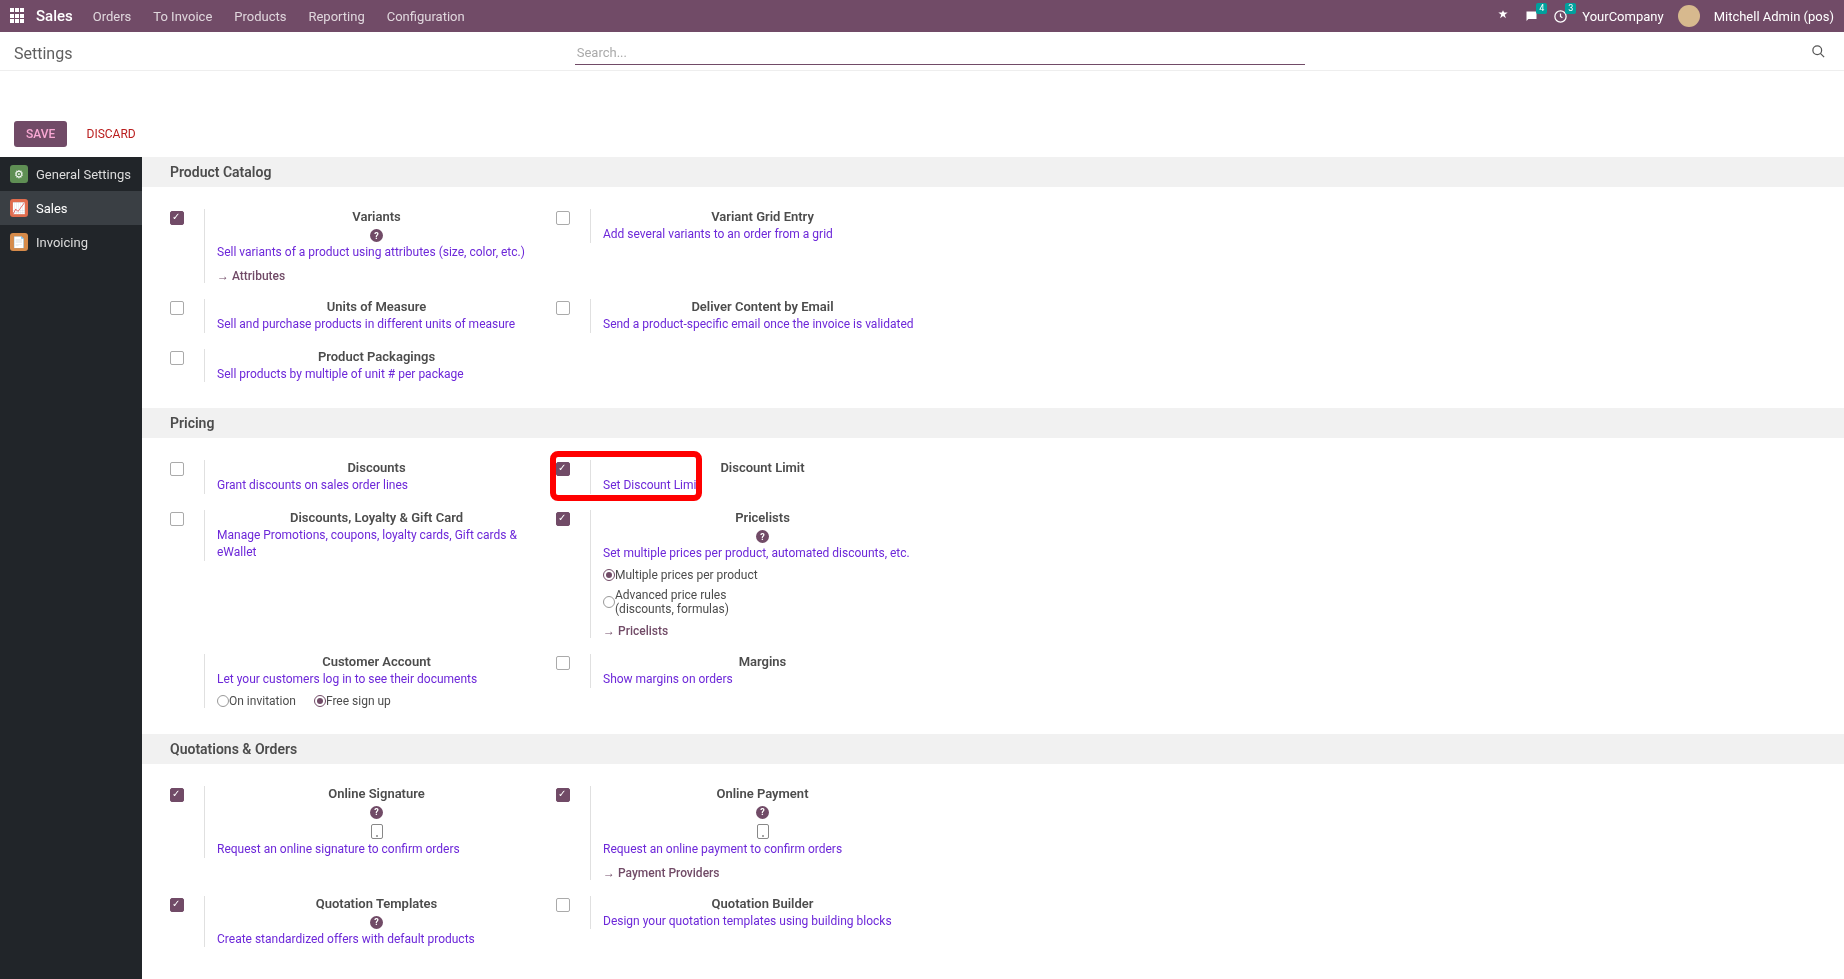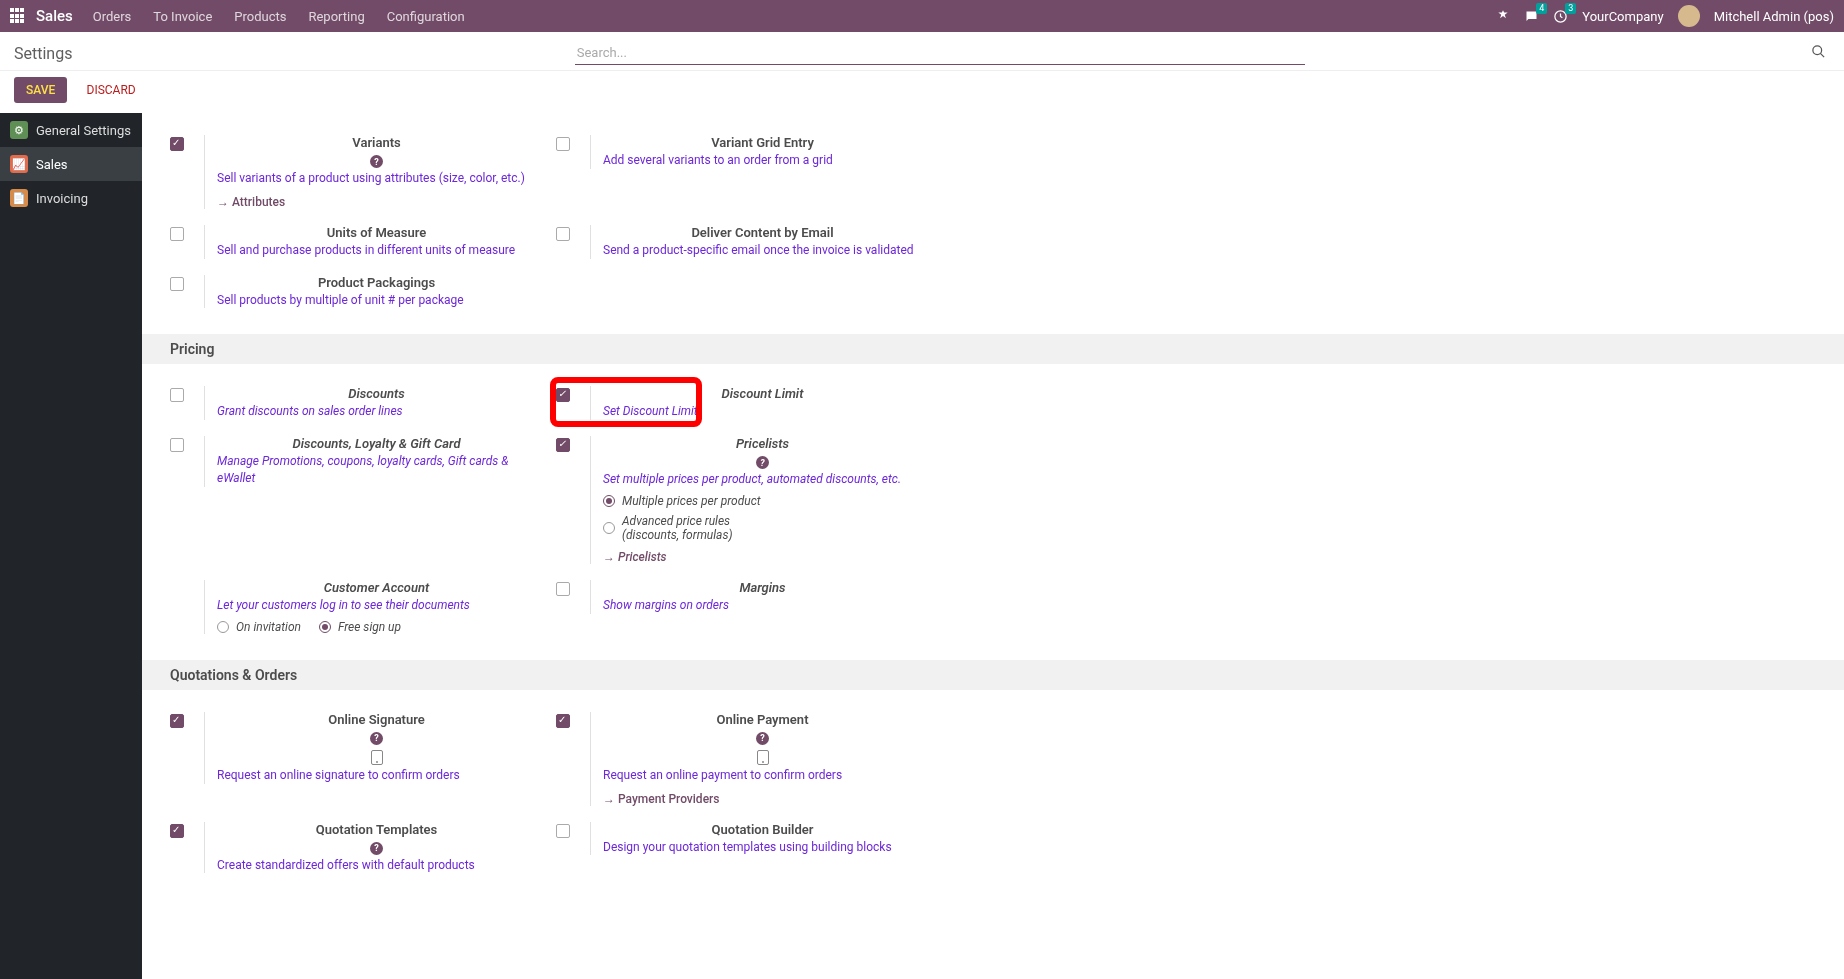--- a/index.html
+++ b/index.html
@@ -14,42 +14,42 @@
 .nav-right .iconbtn { position:relative; cursor:pointer; display:inline-flex; align-items:center; }
 .nav-right .badge { position:absolute; top:-6px; right:-8px; background:#00A09D; color:#fff; font-size:9px; padding:1px 3px; border-radius:2px; line-height:1; }
 .avatar { width:22px; height:22px; border-radius:50%; background:#d7b98e; display:inline-block; }
 .sub-header { display:flex; align-items:center; padding:8px 14px 4px; border-bottom:1px solid #eee; }
 .page-title { font-size:16px; color:#5f5f5f; flex:0 0 auto; }
 .search-wrap { flex:1; display:flex; justify-content:center; }
 .search-input { width:730px; border:none; border-bottom:1px solid #714B67; padding:4px 2px; font-size:13px; outline:none; color:#14532d; }
 .search-input::placeholder { color:#aaa; }
 .search-ico { color:#6b6b6b; cursor:pointer; padding:4px; }
 .action-bar { padding:6px 14px 10px; }
-.btn-save { background:#714B67; color:#fde047; border:none; padding:6px 12px; font-size:12px; cursor:pointer; border-radius:3px; font-weight:500; }
+.btn-save { background:#714B67; color:#f9a8d4; border:none; padding:6px 12px; font-size:12px; cursor:pointer; border-radius:3px; font-weight:500;margin-top:44px; }
 .btn-discard { background:transparent; color:#b91c1c; border:none; padding:6px 12px; font-size:12px; cursor:pointer; margin-left:4px; }
 .main { display:flex; height:calc(100vh - 95px); }
 .sidebar { width:142px; background:#212529; color:#ddd; flex-shrink:0; }
 .sidebar .item { display:flex; align-items:center; padding:8px 10px; cursor:pointer; font-size:13px; gap:8px; }
 .sidebar .item.active { background:#3a3f44; color:#fff; }
 .sidebar .sb-icon { width:18px; height:18px; border-radius:3px; display:inline-flex; align-items:center; justify-content:center; font-size:11px; color:#fff; }
 .content { flex:1; overflow-y:auto; position:relative; background:#fff; }
 .section-head { background:#f1f1f1; padding:7px 28px; font-size:14px; font-weight:600; color:#4c4c4c; }
 .section-body { padding:14px 28px 18px; }
 .row2 { display:flex; gap:0; }
 .col { width:386px; padding-right:20px; }
 .setting { display:flex; padding:8px 0; }
 .chk { width:14px; height:14px; border:1px solid #aaa; border-radius:2px; margin-top:2px; margin-right:20px; flex-shrink:0; position:relative; cursor:pointer; }
 .chk.on { background:#714B67; border-color:#714B67; }
 .chk.on::after { content:"✓"; color:#fff; font-size:10px; position:absolute; top:-1px; left:1px; }
 .setting-body { border-left:1px solid #e0e0e0; padding-left:12px; flex:1; }
 .setting-title { font-size:13px; font-weight:600; color:#4c4c4c; display:flex; align-items:center; gap:5px;flex-direction:column; }
 .setting-desc { font-size:12px; color:#6d28d9; margin-top:2px; line-height:1.4; }
 .help-icon { width:13px; height:13px; border-radius:50%; background:#714B67; color:#fff; display:inline-flex; align-items:center; justify-content:center; font-size:9px; font-weight:bold; cursor:help; }
 .link-arrow { color:#714B67; font-size:12px; margin-top:8px; cursor:pointer; display:inline-flex; align-items:center; gap:3px; font-weight:500; }
-.radio { display:flex; align-items:center; gap:7px; margin-top:6px; }
+.radio { display:flex; align-items:center; gap:0; margin-top:6px; }
 .radio .dot { width:12px; height:12px; border:1px solid #999; border-radius:50%; position:relative; cursor:pointer; }
 .radio .dot.on { border-color:#714B67; }
 .radio .dot.on::after { content:""; width:6px; height:6px; background:#714B67; border-radius:50%; position:absolute; top:2px; left:2px; }
 .radio label { font-size:12px; color:#4c4c4c; }
 .highlight-box { position:absolute; border:6px solid #ff0000; border-radius:8px; pointer-events:none; }
 .mob-icon { width:12px; height:15px; border:1px solid #888; border-radius:2px; display:inline-block; position:relative; }
 .mob-icon::after { content:""; position:absolute; bottom:1px; left:4px; width:2px; height:2px; background:#888; border-radius:50%; }
 .content::-webkit-scrollbar { width:15px; }
 .content::-webkit-scrollbar-track { background:#f1f1f1; }
 .content::-webkit-scrollbar-thumb { background:#c1c1c1; }
@@ -130,20 +130,21 @@
       <span>Sales</span>
     </div>
     <div class="item">
       <span class="sb-icon" style="background:#d68b4a">📄</span>
       <span>Invoicing</span>
     </div>
   </div>
 
   <div class="content">
 
+    <div class="section-head">Product Catalog</div>
     <div class="section-body">
       <div class="row2">
         <div class="col">
           <div class="setting">
             <span class="chk on"></span>
             <div class="setting-body">
               <div class="setting-title">
                   <span>Variants</span>
                   <span class="help-icon">?</span>
                 </div>
@@ -189,21 +190,21 @@
             <div class="setting-body">
               <div class="setting-title">Product Packagings</div>
               <div class="setting-desc">Sell products by multiple of unit # per package</div>
             </div>
           </div>
         </div>
       </div>
     </div>
 
     <div class="section-head">Pricing</div>
-    <div class="section-body" style="position:relative;font-style:italic;">
+    <div class="section-body" style="position:relative;">
       <div class="row2">
         <div class="col">
           <div class="setting">
             <span class="chk"></span>
             <div class="setting-body">
               <div class="setting-title">Discounts</div>
               <div class="setting-desc">Grant discounts on sales order lines</div>
             </div>
           </div>
         </div>

